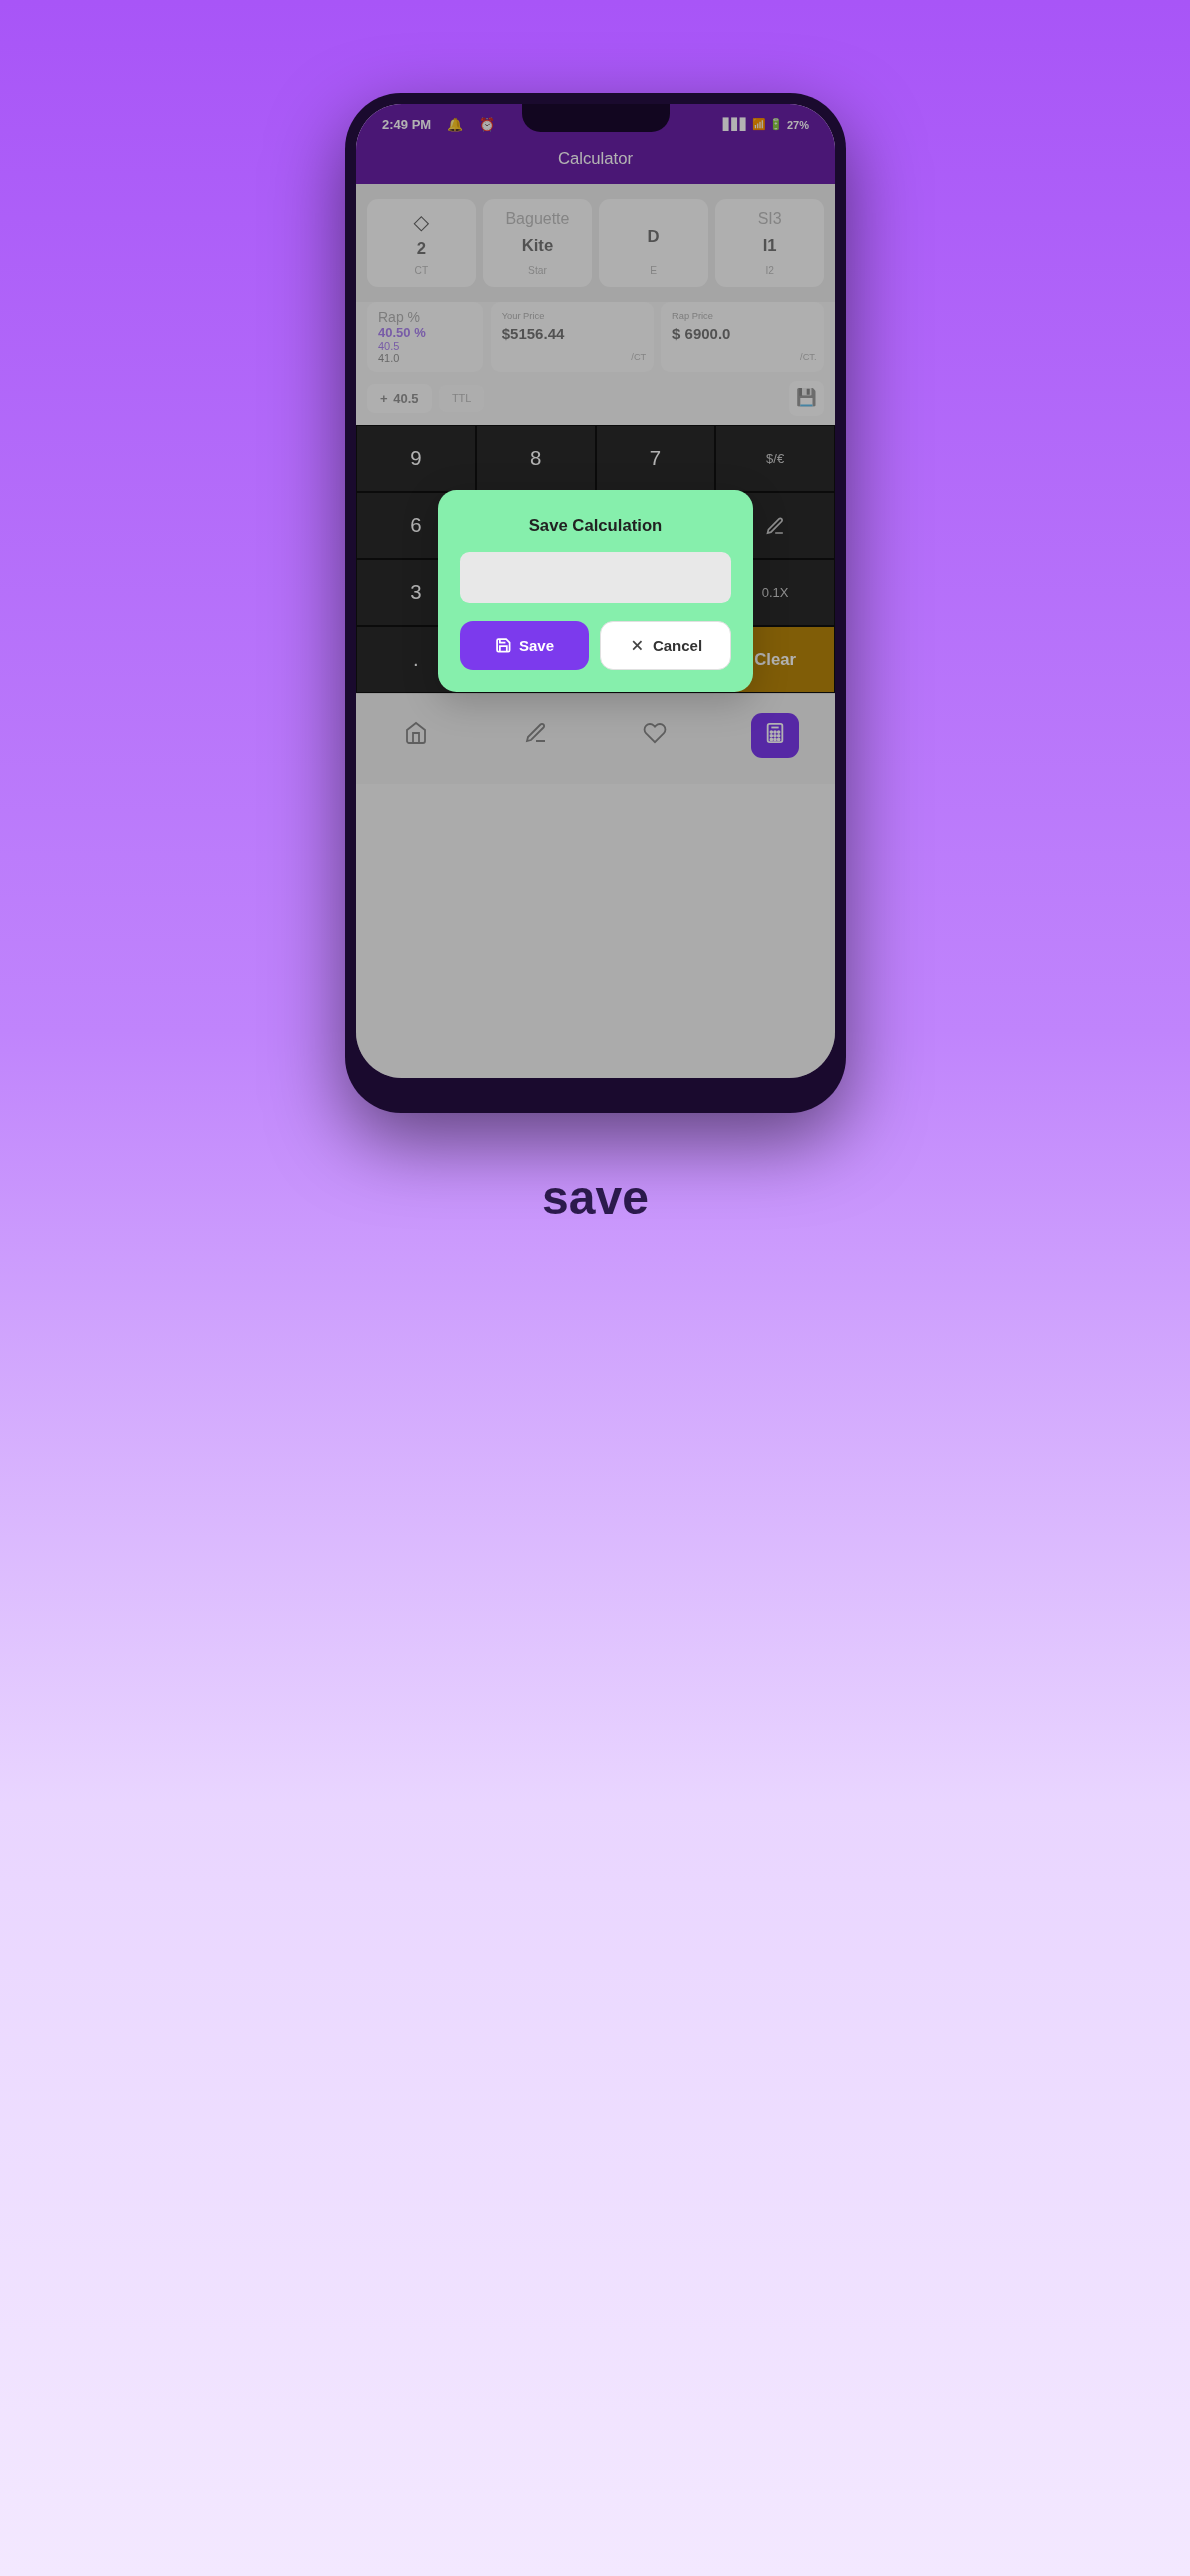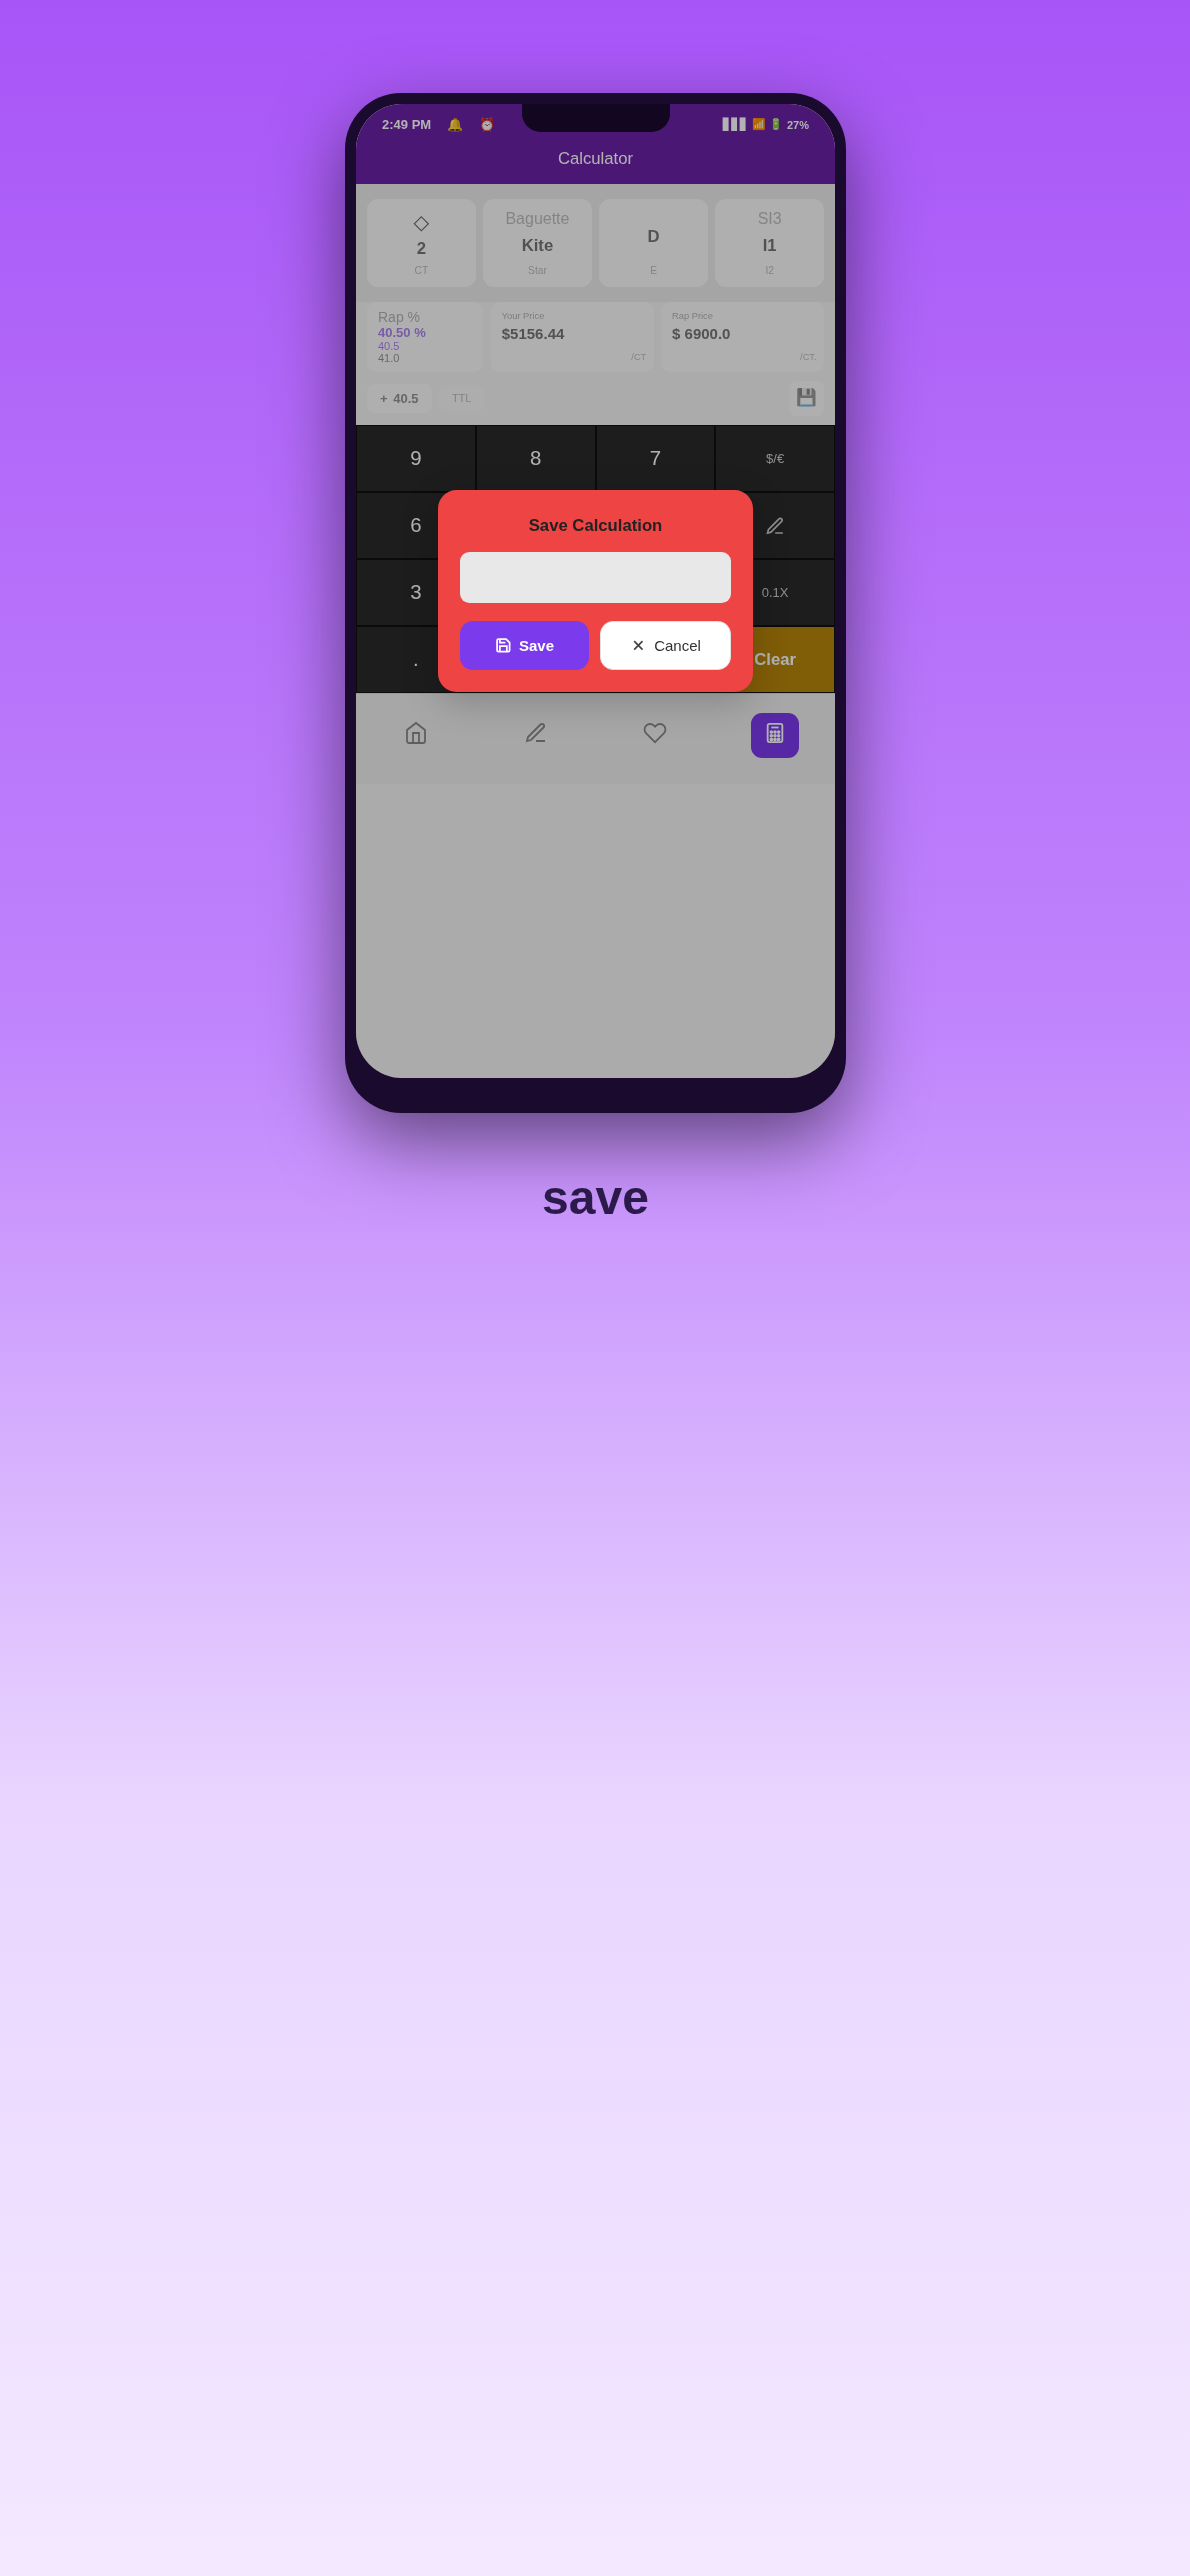--- a/index.html
+++ b/index.html
@@ -265,21 +265,21 @@
       width: 100%;
       height: 100%;
       background: rgba(0,0,0,0.3);
       z-index: 50;
       display: flex;
       align-items: center;
       justify-content: center;
     }
 
     .modal-box {
-      background: #ef4444;
+      background: #86efac;
       border-radius: 18.5px;
       padding: 26px 22px 22px;
       width: 315px;
       box-shadow: 0 9.3px 37px rgba(0,0,0,0.2);
     }
 
     .modal-title {
       text-align: center;
       font-size: 16.7px;
       font-weight: 600;
@@ -320,21 +320,21 @@
     }
 
     .modal-cancel-btn {
       flex: 1;
       background: white;
       color: #333;
       border: 1.9px solid #e0e0e0;
       border-radius: 13px;
       padding: 15px;
       font-size: 15px;
-      font-weight: 400;
+      font-weight: 700;
       cursor: pointer;
       display: flex;
       align-items: center;
       justify-content: center;
       gap: 7.4px;
     }
 
     
     .bottom-text {
       margin-top: 56px;

